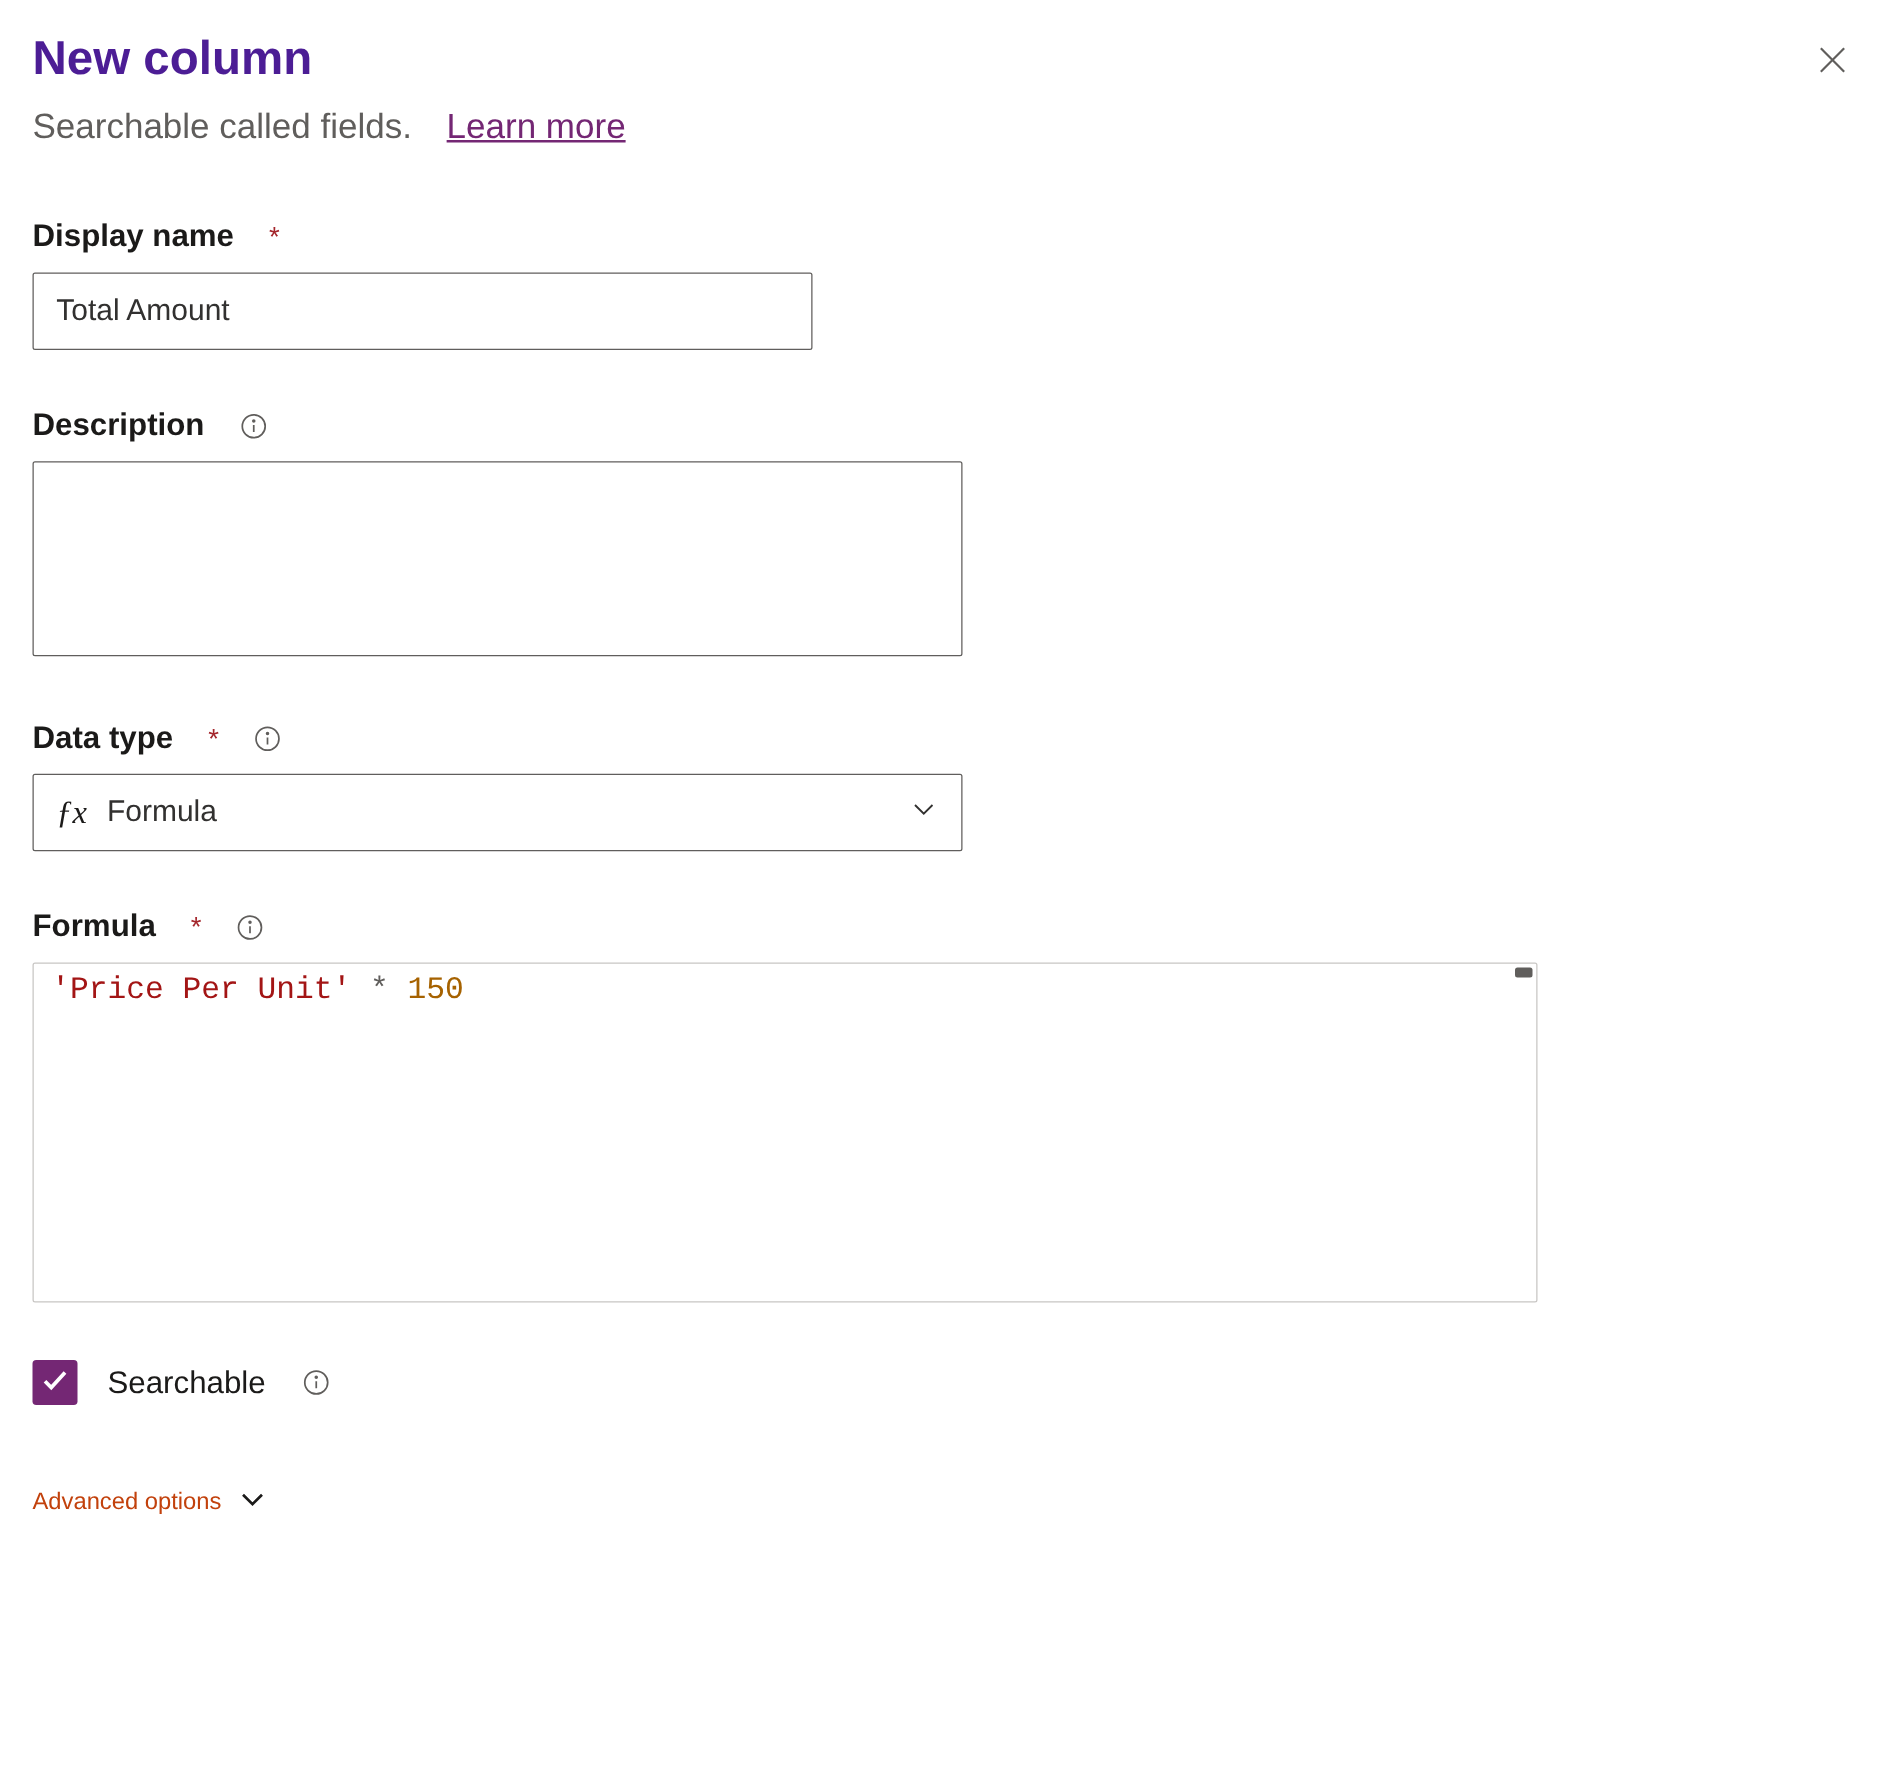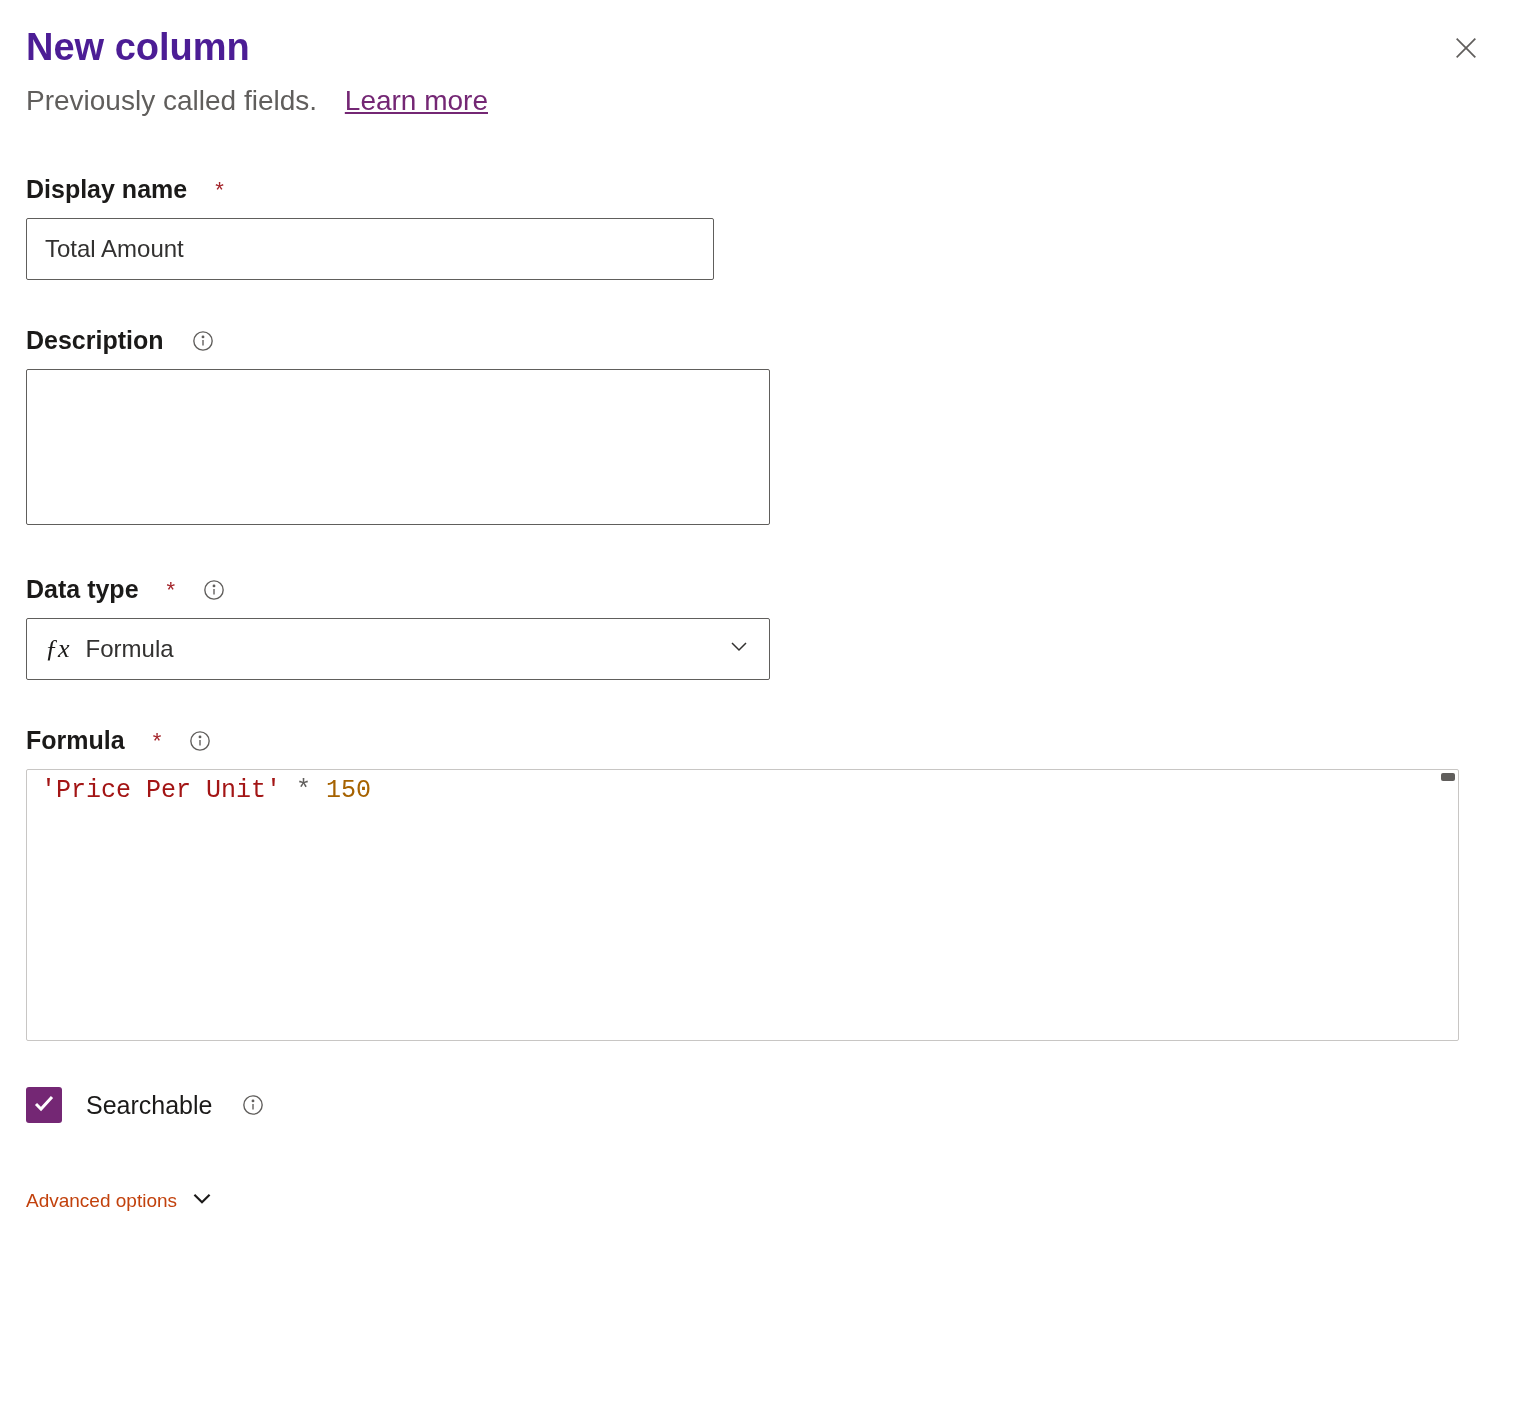--- a/index.html
+++ b/index.html
@@ -76,21 +76,21 @@
       display: inline-flex;
       align-items: center;
       justify-content: center;
       margin-left: 6px;
     }
     .info-icon svg {
       width: 22px;
       height: 22px;
     }
     .text-input {
-      width: 688px;
+      width: 624px;
       height: 62px;
       border: 1px solid #605e5c;
       border-radius: 2px;
       padding: 4px 18px;
       font-size: 24px;
       font-family: inherit;
       color: #323130;
       outline: none;
     }
     .textarea-input {
@@ -133,21 +133,21 @@
       font-family: Georgia, serif;
       font-style: italic;
       font-size: 26px;
       color: #1b1a19;
     }
     .chevron-down {
       width: 24px;
       height: 24px;
     }
     .formula-editor {
-      width: 1433px;
+      width: 1204px;
       height: 272px;
       border: 1px solid #c8c6c4;
       border-radius: 2px;
       padding: 6px 14px;
       font-size: 25px;
       font-family: "Consolas", "Courier New", monospace;
       color: #323130;
       outline: none;
       position: relative;
       background: #fff;
@@ -220,21 +220,21 @@
     <span>
       <svg viewBox="0 0 24 24" fill="none" stroke="#605e5c" stroke-width="1.5">
         <line x1="4" y1="4" x2="20" y2="20"></line>
         <line x1="20" y1="4" x2="4" y2="20"></line>
       </svg>
     </span>
   </button>
 </div>
 
 <p class="subtitle">
-  <span>Previously called fields. </span><a class="learn-more">Learn more</a>
+  <span>Searchable called fields. </span><a class="learn-more">Learn more</a>
 </p>
 
 <div class="form-group">
   <div class="label-row">
     <span class="label">Display name</span>
     <span class="required">*</span>
   </div>
   <input type="text" class="text-input" value="Total Amount" style="">
 </div>
 

